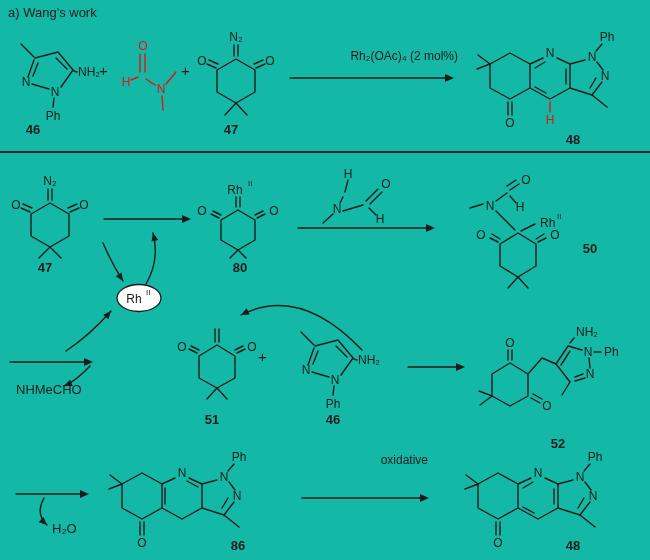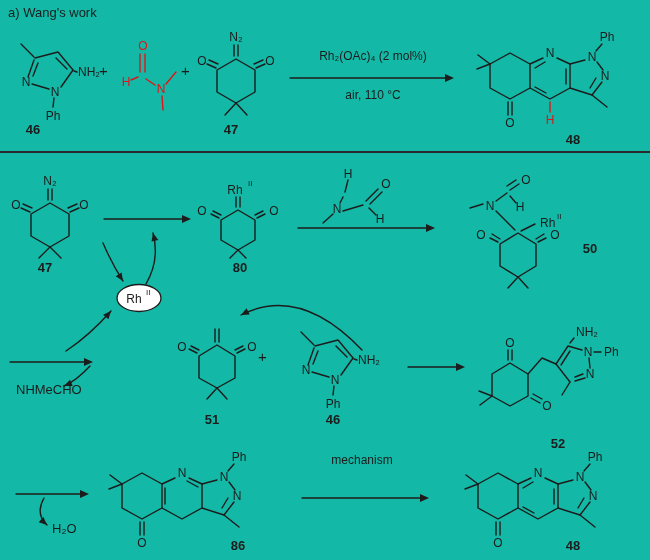--- a/index.html
+++ b/index.html
@@ -12,21 +12,21 @@
   svg polygon{fill:#1c1c1c;stroke:none}
   svg ellipse{fill:#fff;stroke:#1c1c1c;stroke-width:1.3}
   svg text{font-family:"Liberation Sans",sans-serif;font-size:12px;fill:#1c1c1c;dominant-baseline:central}
   svg text.sup{font-size:8px}
   g.red line, g.red path{stroke:#e01419}
   g.red text{fill:#e01419}
   .redln{stroke:#e01419 !important}
   .redtx{fill:#e01419 !important}
   .title{position:absolute;font-size:13px}
   .clabel{position:absolute;font-weight:bold;font-size:13px;width:30px;text-align:center}
-  .cond{position:absolute;font-size:12px;text-align:center}
+  .cond{position:absolute;font-size:12px;text-align:right}
   .plus{position:absolute;font-size:15px}
   .txt{position:absolute;font-size:13px}
   #divider{position:absolute;left:0;top:151px;width:650px;height:2px;background:#2a2a2a}
   #arrows{pointer-events:none}
 </style>
 </head>
 <body>
 
 <div id="canvas">
 
@@ -312,25 +312,24 @@
     <polygon points="0,0 -8,-3.5 -8,3.5" transform="translate(241,315) rotate(153)"></polygon>
     <path d="M44,498 Q35,514 47,525"></path>
     <polygon points="0,0 -8,-3.5 -8,3.5" transform="translate(47,525) rotate(42)"></polygon>
   </svg>
 
   <div class="plus" style="left:99px;top:62px">+</div>
   <div class="plus" style="left:181px;top:62px">+</div>
   <div class="plus" style="left:258px;top:348px">+</div>
 
   <div class="cond" style="left:288px;top:49px;width:170px">Rh₂(OAc)₄ (2 mol%)</div>
-  <div class="cond" style="left:288px;top:88px;width:170px">air, 110 °C</div>
 
   <div class="txt" style="left:16px;top:382px">NHMeCHO</div>
   <div class="txt" style="left:52px;top:521px">H₂O</div>
-  <div class="cond" style="left:296px;top:453px;width:132px">mechanism</div>
+  <div class="cond" style="left:296px;top:453px;width:132px">oxidative</div>
 
   <div class="clabel" style="left:18px;top:122px">46</div>
   <div class="clabel" style="left:216px;top:122px">47</div>
   <div class="clabel" style="left:558px;top:132px">48</div>
   <div class="clabel" style="left:30px;top:260px">47</div>
   <div class="clabel" style="left:225px;top:260px">80</div>
   <div class="clabel" style="left:575px;top:241px">50</div>
   <div class="clabel" style="left:197px;top:412px">51</div>
   <div class="clabel" style="left:318px;top:412px">46</div>
   <div class="clabel" style="left:543px;top:436px">52</div>

